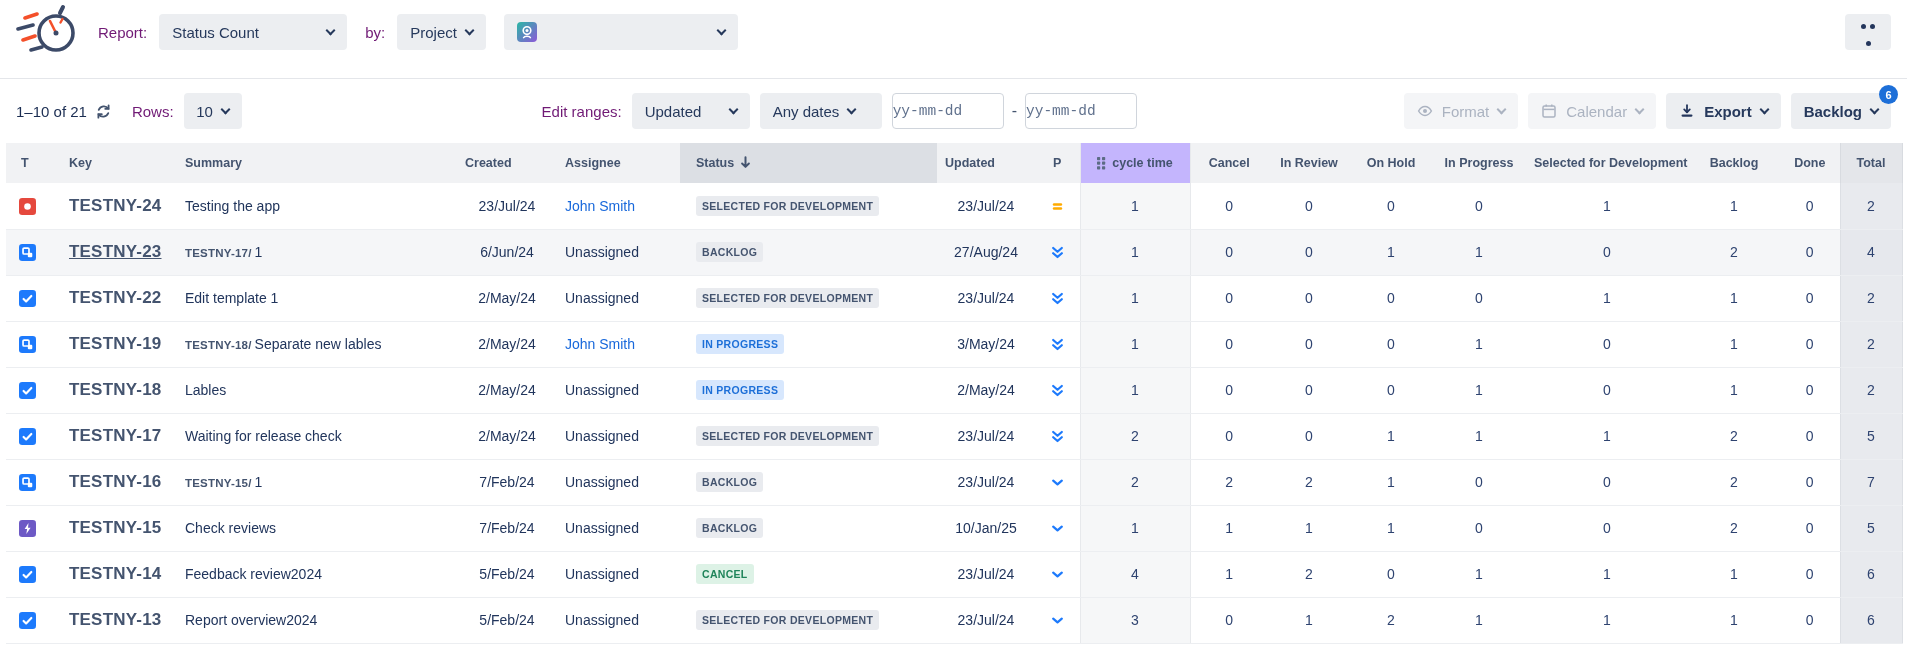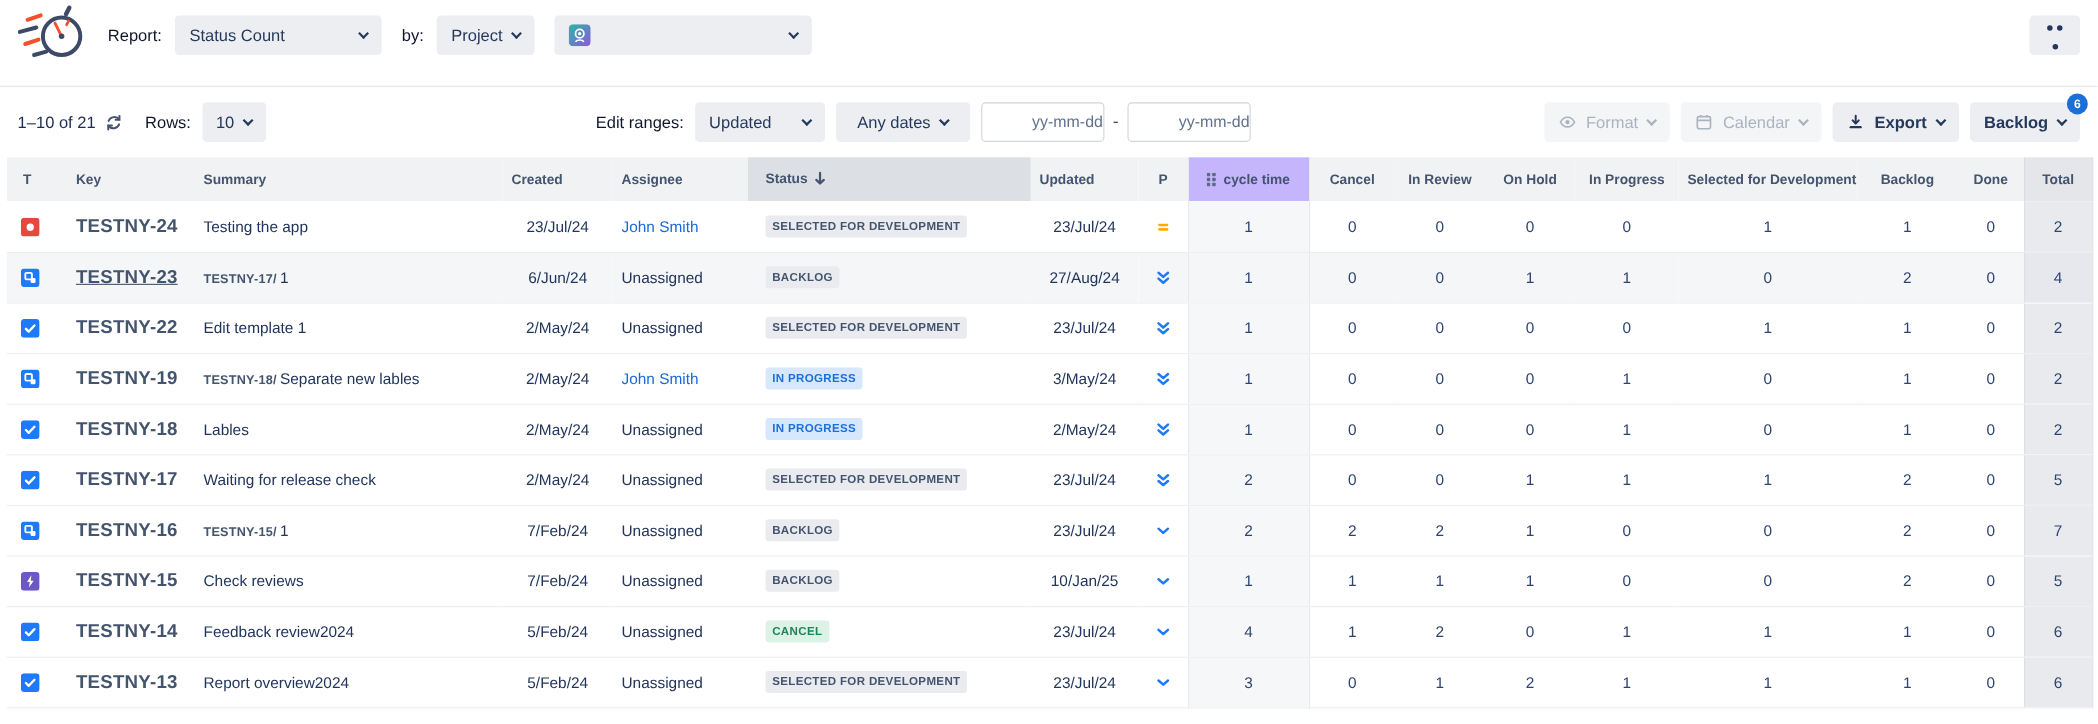--- a/index.html
+++ b/index.html
@@ -1,39 +1,39 @@
 <!DOCTYPE html>
 <html><head>
 <meta charset="utf-8">
 <style>
   *{margin:0;padding:0;box-sizing:border-box}
   html,body{width:1907px;height:658px;overflow:hidden}
   body{background:#fff;font-family:"Liberation Sans",sans-serif;color:#172b4d}
-  .lbl{font-size:15px;color:#0f172a}
+  .lbl{font-size:15px;color:#701a75}
   
   .topbar{display:flex;align-items:center;height:79px;padding:2px 16px 16px;border-bottom:1px solid #e4e6ea;gap:12px}
   .logo{flex:0 0 auto;margin-right:6px}
   .btn{display:inline-flex;align-items:center;gap:9px;background:#eceef1;border:none;border-radius:4px;height:36px;padding:0 13px;font-size:15px;color:#26395c;cursor:pointer;font-family:inherit}
   .chev{display:inline-block;width:7px;height:7px;border-right:2px solid currentColor;border-bottom:2px solid currentColor;transform:rotate(45deg);margin-bottom:3px;flex:0 0 auto}
   .w-report{width:188px;justify-content:space-between}
   .w-project{width:234px}
   .w-project .chev{margin-left:auto}
   .more-btn{margin-left:auto;width:46px;justify-content:center;gap:3px}
   .dot{width:5px;height:5px;border-radius:50%;background:#24365c;display:inline-block}
   
   .toolbar{display:flex;align-items:center;height:64px;padding:0 16px}
   .pag{font-size:15px;color:#1b2d52}
   .pag b{font-weight:normal}
   .icbtn{background:none;border:none;padding:2px;margin-left:6px;cursor:pointer;display:inline-flex;align-items:center}
   .rows-lbl{margin-left:18px;margin-right:10px}
   .w-rows{width:58px;justify-content:center;padding:0 11px}
   .dategroup{display:flex;align-items:center;gap:10px;margin-left:300px}
   .w-datetype{width:118px;justify-content:space-between}
-  .w-preset{width:122px;justify-content:center}
-  .date-input{width:112px;height:36px;border:1px solid #d0d5dc;border-radius:4px;background:#fff;text-align:right;font-size:14.5px;color:#0f172a;font-family:Liberation Sans, sans-serif}
+  .w-preset{width:122px;justify-content:flex-start}
+  .date-input{width:112px;height:36px;border:1px solid #d0d5dc;border-radius:4px;background:#fff;text-align:left;font-size:14.5px;color:#0f172a;font-family:Liberation Mono, monospace}
   .date-input::placeholder{color:#60718d}
   .dash{color:#44546f;margin:0 -2px}
   .rightgroup{display:flex;align-items:center;gap:10px;margin-left:auto}
   .btn.disabled{background:#f4f5f7;color:#abb3c1;cursor:default}
   .btn.strong{font-weight:bold}
   .colbtn{position:relative}
   .count-badge{position:absolute;top:-8px;right:-7px;min-width:19px;height:19px;border-radius:10px;background:#1d6fd8;color:#fff;font-size:11px;font-weight:bold;display:flex;align-items:center;justify-content:center;padding:0 4px}
   
   table{border-collapse:collapse;table-layout:fixed;width:1896px;margin-left:6px}
   col.col-type{width:43px}col.col-key{width:122px}col.col-summary{width:286px}col.col-created{width:100px}

